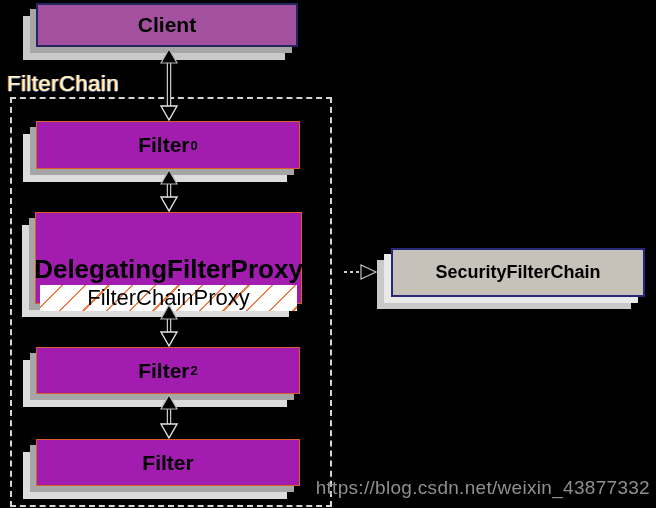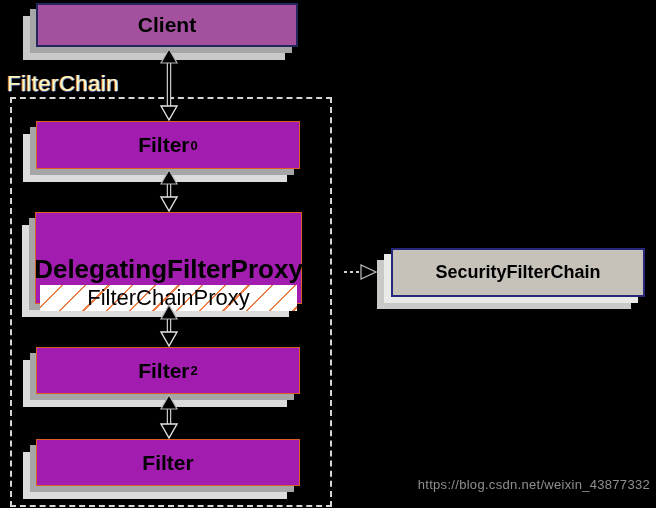--- a/index.html
+++ b/index.html
@@ -96,21 +96,21 @@
     letter-spacing:0.5px;
   }
 
   
   .conn{position:absolute;z-index:5;}
 
   
   .watermark{
     position:absolute;
     right:6px;top:477px;
-    font-size:13px;
+    font-size:19px;
     color:#8f8f8f;
     letter-spacing:0.3px;
   }
 </style>
 </head>
 <body>
 
 <div class="canvas">
 
   <div class="group-label">FilterChain</div>

